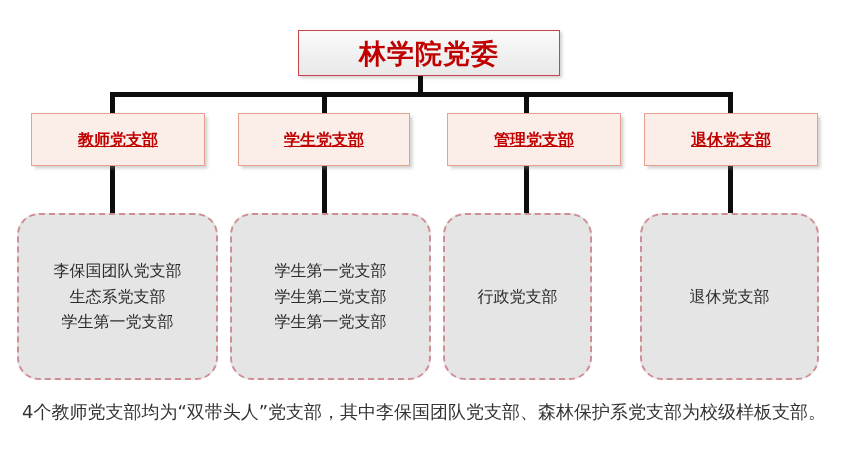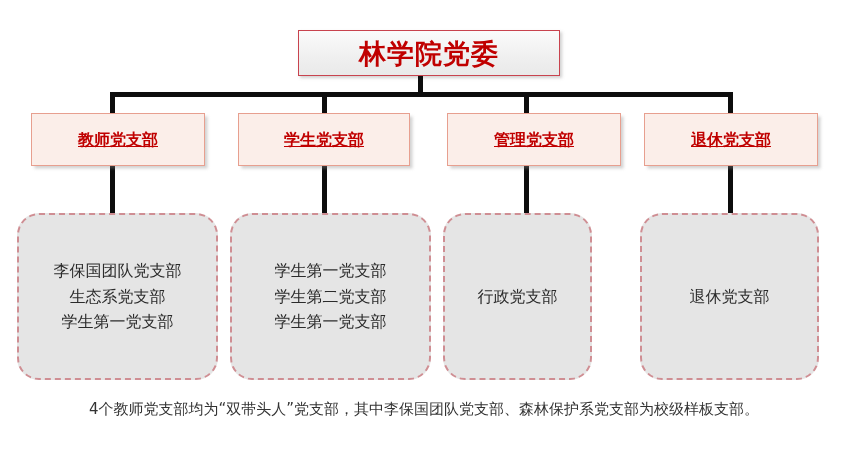--- a/index.html
+++ b/index.html
@@ -97,21 +97,21 @@
   }
 
   
   .footnote {
     position: absolute;
     left: 0;
     top: 399px;
     width: 848px;
     text-align: center;
     font-family: "DejaVu Sans", "Liberation Sans", sans-serif;
-    font-size: 15px;
+    font-size: 18px;
     color: #333333;
     line-height: 1.4;
   }
 </style>
 </head>
 <body>
 
 <div id="chart">
 
   <div class="root-box">

